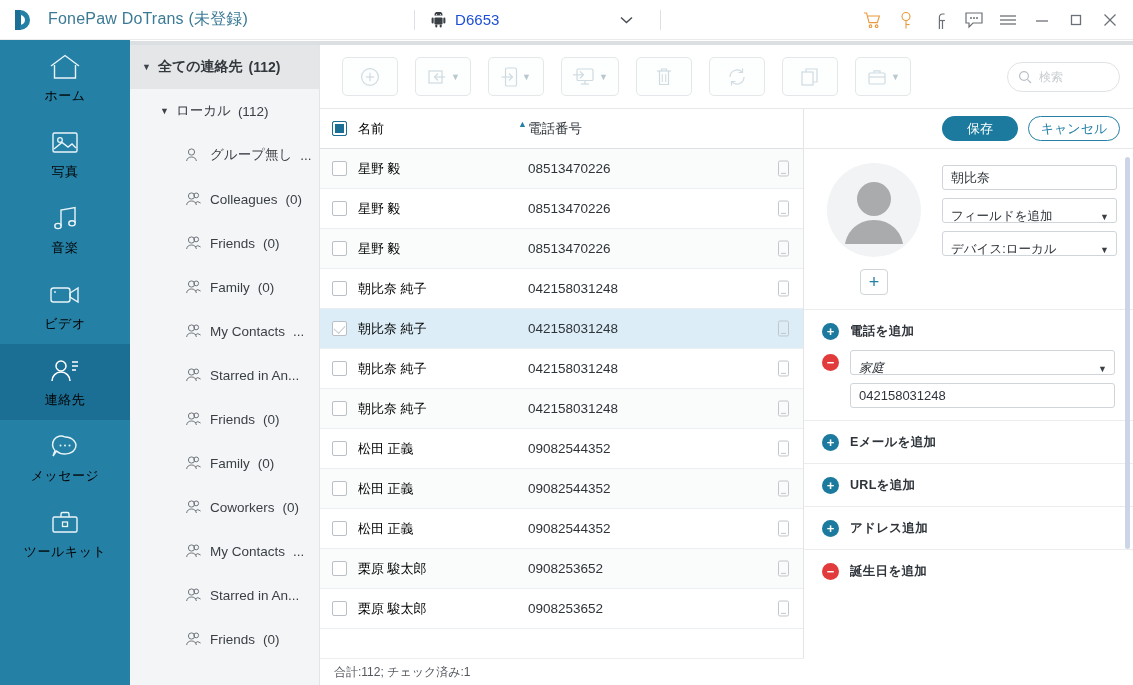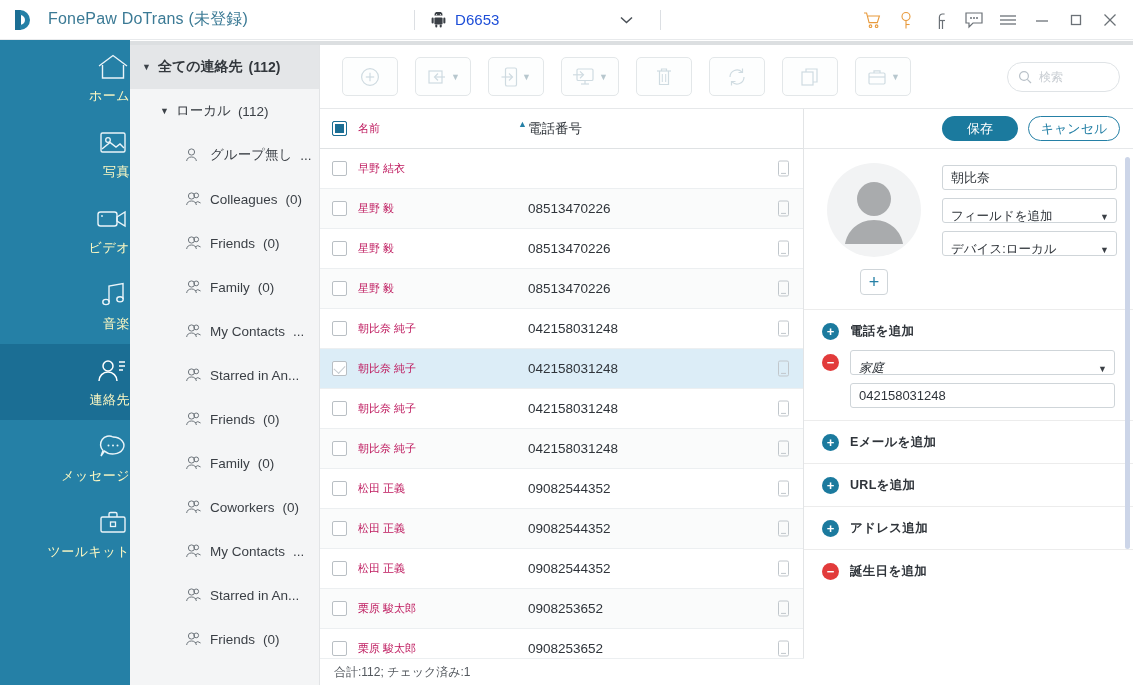--- a/index.html
+++ b/index.html
@@ -35,22 +35,22 @@
   .accent-strip { position: absolute; left: 0; top: 40px; width: 1133px; height: 5px; background: #ffffff; }
   .accent-strip .blue { position: absolute; left: 0; top: 1px; width: 130px; height: 4px; background: #1b6e94; }
   .accent-strip .grey { position: absolute; left: 130px; top: 1px; width: 1003px; height: 4px; background: #dcdfe1; }
 
   
   .rail {
     position: absolute; left: 0; top: 40px; width: 130px; height: 645px;
     background: #2580a6;
   }
   .rail-item {
-    height: 76px; display: flex; flex-direction: column; align-items: flex-end; justify-content: center;
-    color: #fef9c3; cursor: pointer; gap: 6px;
+    height: 76px; display: flex; flex-direction: column; align-items: center; justify-content: center;
+    color: #000000; cursor: pointer; gap: 6px;
   }
   .rail-item.active { background: #1b6e94; }
   .rail-label { font-size: 13px; letter-spacing: .5px; }
   .rail-ico { height: 30px; display: flex; align-items: flex-end; }
 
   
   .tree {
     position: absolute; left: 130px; top: 45px; width: 190px; height: 640px;
     background: #f4f5f6; border-right: 1px solid #e2e4e6;
   }
@@ -103,21 +103,21 @@
     width: 15px; height: 15px; border: 1px solid #b9bfc4; border-radius: 2px; background: #fff;
     display: inline-block; flex: none;
   }
   .cb.checked-all { background: #1b6e94; border-color: #1b6e94; box-shadow: inset 0 0 0 2px #fff; }
   .cb.row-checked { position: relative; background: #fff; }
   .cb.row-checked:after {
     content: ""; position: absolute; left: 3px; top: 1px; width: 6px; height: 9px;
     border: solid #c6ccd1; border-width: 0 1.6px 1.6px 0; transform: rotate(43deg);
   }
   .col-cb { width: 38px; display: flex; justify-content: center; }
-  .col-name { width: 170px; font-size: 11px; color: #be185d; }
+  .col-name { width: 170px; font-size: 13px; color: #000000; }
   .col-phone { flex: 1; font-size: 13.5px; color: #2f343a; }
   .col-src { width: 40px; display: flex; justify-content: center; color: #b9bfc4; }
   .sort-arrow { position: absolute; left: 198px; top: 10px; color: #2580a6; font-size: 9px; }
   .rows { height: 509px; overflow: hidden; }
   .row { height: 40px; display: flex; align-items: center; border-bottom: 1px solid #eceff1; cursor: pointer; }
   .row.alt { background: #fafbfb; }
   .row.sel { background: #dcedf7; }
   .status-bar {
     position: absolute; left: 0; bottom: 0; width: 484px; height: 27px;
     display: flex; align-items: center; padding-left: 14px;
@@ -299,38 +299,38 @@
             <rect x="5" y="4" width="24" height="19" rx="1.5" fill="none" stroke="#eaf4f9" stroke-width="1.4"></rect>
             <circle cx="12" cy="11" r="2.3" fill="none" stroke="#eaf4f9" stroke-width="1.3"></circle>
             <path d="M6 20 L14 13.5 L20 18 L24 15 L28 19" fill="none" stroke="#eaf4f9" stroke-width="1.4"></path>
           </svg>
       </span>
       <span class="rail-label">写真</span>
     </div>
 
     <div class="rail-item">
       <span class="rail-ico">
+        <svg width="34" height="28" viewBox="0 0 34 28">
+            <path d="M13 21 V5 L27 2.5 V18" fill="none" stroke="#eaf4f9" stroke-width="1.4"></path>
+            <ellipse cx="10" cy="21" rx="3.2" ry="2.6" fill="none" stroke="#eaf4f9" stroke-width="1.4"></ellipse>
+            <ellipse cx="24" cy="18.3" rx="3.2" ry="2.6" fill="none" stroke="#eaf4f9" stroke-width="1.4"></ellipse>
+          </svg>
+      </span>
+      <span class="rail-label">音楽</span>
+    </div>
+
+    <div class="rail-item">
+      <span class="rail-ico">
         <svg width="36" height="28" viewBox="0 0 36 28">
             <rect x="4" y="7" width="19" height="14" rx="2.5" fill="none" stroke="#eaf4f9" stroke-width="1.4"></rect>
             <path d="M23 12 L31 7 V21 L23 16 Z" fill="none" stroke="#eaf4f9" stroke-width="1.4"></path>
             <circle cx="8" cy="11" r="0.9" fill="#eaf4f9"></circle>
           </svg>
       </span>
       <span class="rail-label">ビデオ</span>
-    </div>
-
-    <div class="rail-item">
-      <span class="rail-ico">
-        <svg width="34" height="28" viewBox="0 0 34 28">
-            <path d="M13 21 V5 L27 2.5 V18" fill="none" stroke="#eaf4f9" stroke-width="1.4"></path>
-            <ellipse cx="10" cy="21" rx="3.2" ry="2.6" fill="none" stroke="#eaf4f9" stroke-width="1.4"></ellipse>
-            <ellipse cx="24" cy="18.3" rx="3.2" ry="2.6" fill="none" stroke="#eaf4f9" stroke-width="1.4"></ellipse>
-          </svg>
-      </span>
-      <span class="rail-label">音楽</span>
     </div>
 
     <div class="rail-item active">
       <span class="rail-ico">
         <svg width="36" height="28" viewBox="0 0 36 28">
             <circle cx="14" cy="9" r="5" fill="none" stroke="#ffffff" stroke-width="1.5"></circle>
             <path d="M5 24 a9 9 0 0 1 18 0" fill="none" stroke="#ffffff" stroke-width="1.5"></path>
             <line x1="25" y1="5" x2="31" y2="5" stroke="#ffffff" stroke-width="1.5"></line>
             <line x1="25" y1="9" x2="31" y2="9" stroke="#ffffff" stroke-width="1.5"></line>
             <line x1="25" y1="13" x2="29" y2="13" stroke="#ffffff" stroke-width="1.5"></line>
@@ -625,33 +625,20 @@
     <div class="list-head">
       <div class="col-cb">
         <span class="cb checked-all"></span>
       </div>
       <div class="col-name">名前</div>
       <div class="col-phone">電話番号</div>
       <div class="col-src"></div>
       <span class="sort-arrow">▲</span>
     </div>
     <div class="rows" id="contact-rows">
-        <div class="row">
-          <div class="col-cb">
-            <span class="cb"></span>
-          </div>
-          <div class="col-name">早野 結衣</div>
-          <div class="col-phone"></div>
-          <div class="col-src">
-            <svg width="13" height="17" viewBox="0 0 13 17">
-              <rect x="1.5" y="1" width="10" height="15" rx="1.4" fill="none" stroke="#c1c7cc" stroke-width="1"></rect>
-              <line x1="4" y1="13.4" x2="9" y2="13.4" stroke="#c1c7cc" stroke-width="1"></line>
-            </svg>
-          </div>
-        </div>
         <div class="row alt">
           <div class="col-cb">
             <span class="cb"></span>
           </div>
           <div class="col-name">星野 毅</div>
           <div class="col-phone">08513470226</div>
           <div class="col-src">
             <svg width="13" height="17" viewBox="0 0 13 17">
               <rect x="1.5" y="1" width="10" height="15" rx="1.4" fill="none" stroke="#c1c7cc" stroke-width="1"></rect>
               <line x1="4" y1="13.4" x2="9" y2="13.4" stroke="#c1c7cc" stroke-width="1"></line>

